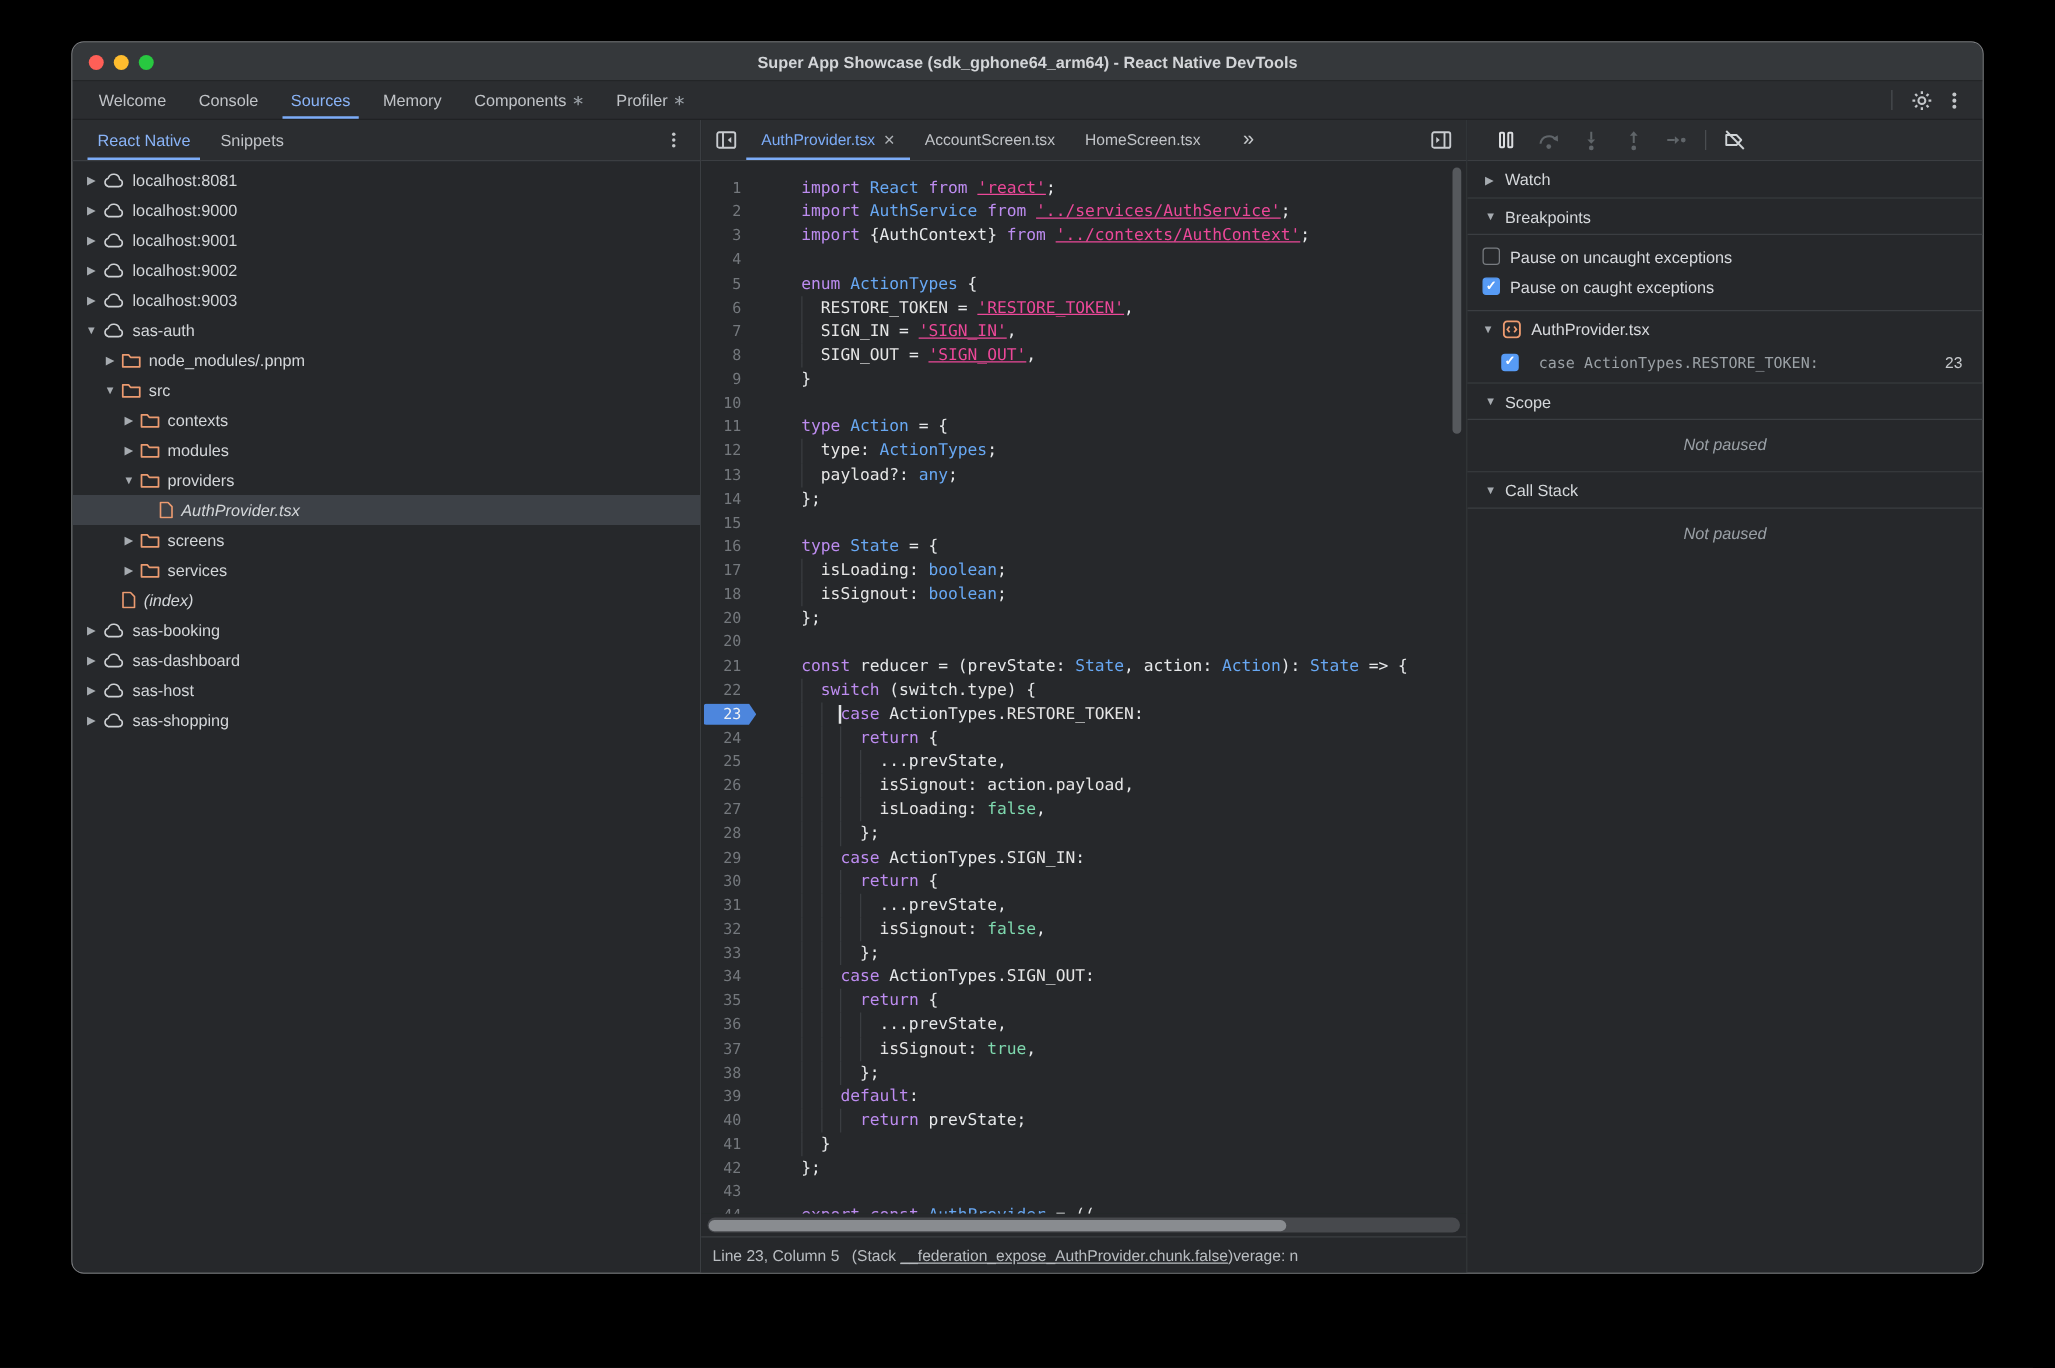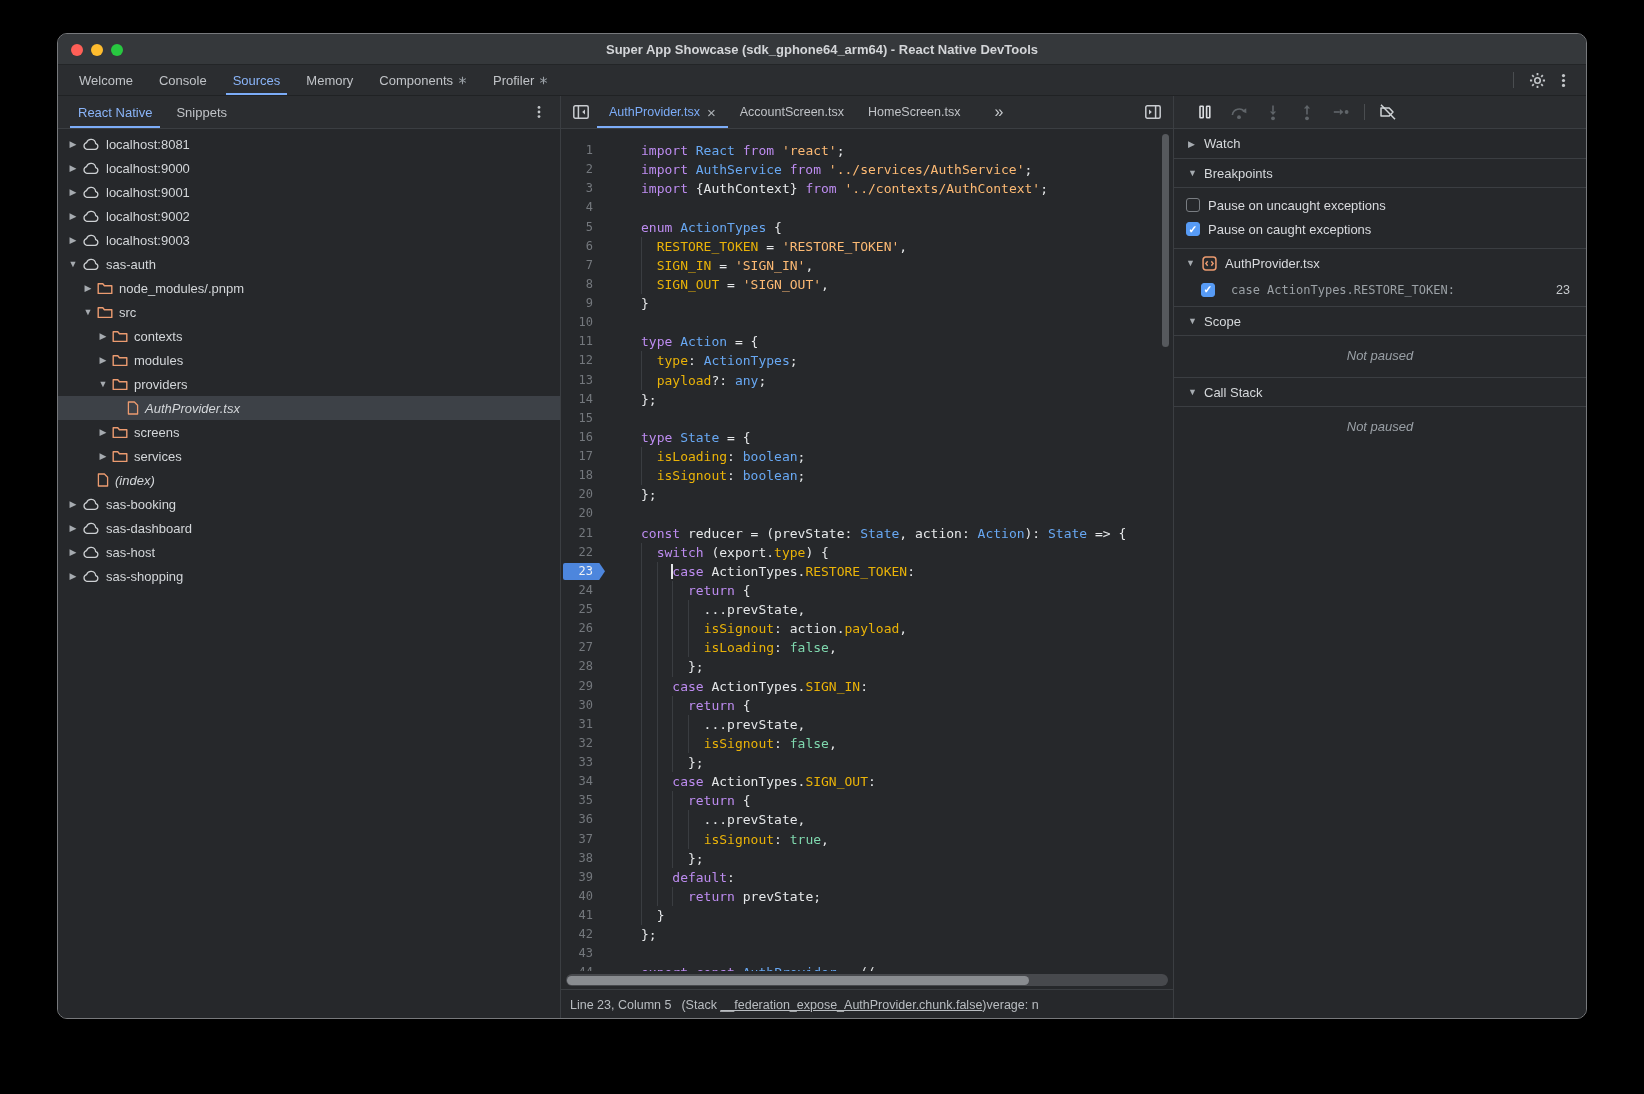--- a/index.html
+++ b/index.html
@@ -58,22 +58,22 @@
   .code-area{position:absolute;left:0;right:0;top:33px;height:842px;overflow:hidden;padding-top:12px;background:#26282b;}
   .crow{display:flex;height:19.14px;line-height:19.14px;font-family:"DejaVu Sans Mono", monospace;font-size:13px;}
   .gut{width:44px;flex:none;text-align:right;padding-right:12px;color:#74787d;font-size:12px;position:relative;}
   .gut .lno{position:relative;z-index:1;}
   .gut.bp{color:#f0f2f4;}
   .gut .marker{position:absolute;left:2px;top:1px;right:0px;bottom:1px;background:#4d86dd;border-radius:2px;
                clip-path:polygon(0 0,86% 0,100% 50%,86% 100%,0 100%);z-index:0;}
   .ctext{position:relative;margin-left:36px;white-space:pre;color:#e6e8ea;}
   .guide{position:absolute;top:0;bottom:0;width:1px;background:#3a3d41;}
   .caret{position:absolute;top:2px;bottom:2px;width:1.5px;background:#e2e4e6;}
-  .tok.k{color:#bd8cf0;} .tok.i{color:#68a8f3;} .tok.s{color:#fdba74;}
-  .tok.p{color:#eab308;} .tok.b{color:#7fd8ae;} .tok.t{color:#e6e8ea;}
+  .tok.k{color:#bd8cf0;} .tok.i{color:#68a8f3;} .tok.s{color:#ec4899;text-decoration:underline;}
+  .tok.p{color:#e5e5e5;} .tok.b{color:#7fd8ae;} .tok.t{color:#e6e8ea;}
   .vscroll{position:absolute;right:4px;top:5px;width:7px;height:213px;border-radius:4px;background:#56595d;}
   
   .hscroll{position:absolute;left:0;right:0;top:875px;height:18px;background:#26282b;display:flex;align-items:center;padding:0 5px;}
   .hrail{position:relative;flex:1;height:12px;border-radius:6px;background:#47494d;}
   .hthumb{position:absolute;left:1px;top:1.5px;width:462px;height:9px;border-radius:5px;background:#898c90;}
   .statusbar{position:absolute;left:0;right:0;top:893px;height:31px;border-top:1px solid #3b3e42;background:#26282b;
              display:flex;align-items:center;padding-left:9px;color:#b9bdc1;font-size:12.5px;white-space:pre;overflow:hidden;}
   .statusbar .lnk{text-decoration:underline;}
   .statusbar .seg2{margin-left:10px;}
   
@@ -498,21 +498,21 @@
             <div class="crow">
               <div class="gut"><span class="lno">20</span></div>
               <div class="ctext"></div>
             </div>
             <div class="crow">
               <div class="gut"><span class="lno">21</span></div>
               <div class="ctext"><span class="tok k">const</span><span class="tok t"> reducer = (prevState: </span><span class="tok i">State</span><span class="tok t">, action: </span><span class="tok i">Action</span><span class="tok t">): </span><span class="tok i">State</span><span class="tok t"> =&gt; {</span></div>
             </div>
             <div class="crow">
               <div class="gut"><span class="lno">22</span></div>
-              <div class="ctext"><span class="guide" style="left: 0ch;"></span><span class="tok t">  </span><span class="tok k">switch</span><span class="tok t"> (export.</span><span class="tok p">type</span><span class="tok t">) {</span></div>
+              <div class="ctext"><span class="guide" style="left: 0ch;"></span><span class="tok t">  </span><span class="tok k">switch</span><span class="tok t"> (switch.</span><span class="tok p">type</span><span class="tok t">) {</span></div>
             </div>
             <div class="crow">
               <div class="gut bp"><div class="marker"></div><span class="lno">23</span></div>
               <div class="ctext"><span class="guide" style="left: 0ch;"></span><span class="guide" style="left: 2ch;"></span><span class="caret" style="left: calc(4ch - 1px);"></span><span class="tok t">    </span><span class="tok k">case</span><span class="tok t"> ActionTypes.</span><span class="tok p">RESTORE_TOKEN</span><span class="tok t">:</span></div>
             </div>
             <div class="crow">
               <div class="gut"><span class="lno">24</span></div>
               <div class="ctext"><span class="guide" style="left: 0ch;"></span><span class="guide" style="left: 2ch;"></span><span class="guide" style="left: 4ch;"></span><span class="tok t">      </span><span class="tok k">return</span><span class="tok t"> {</span></div>
             </div>
             <div class="crow">

